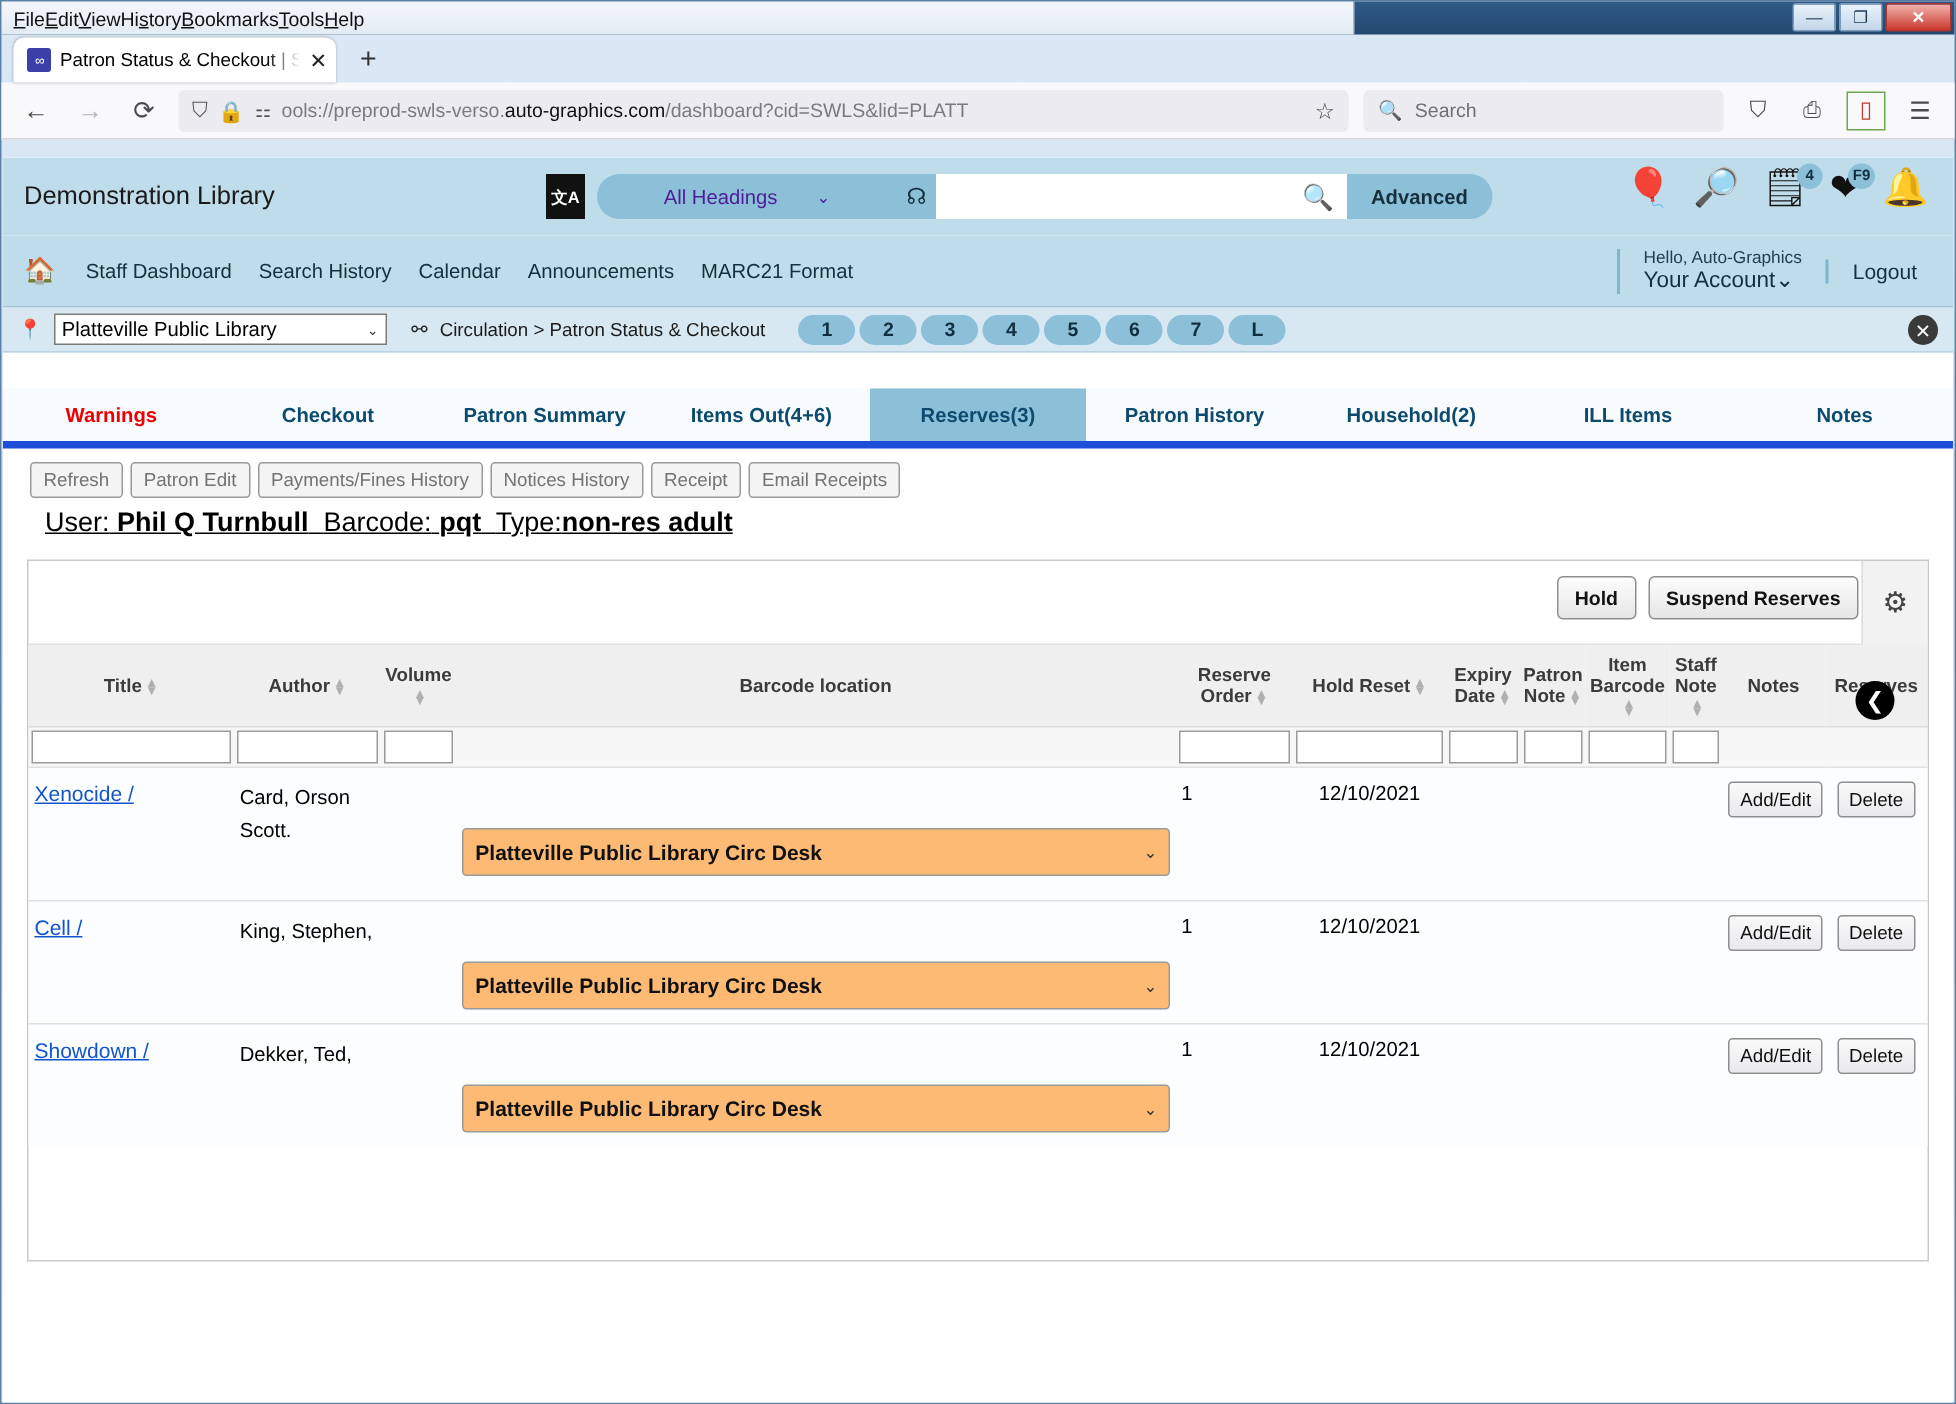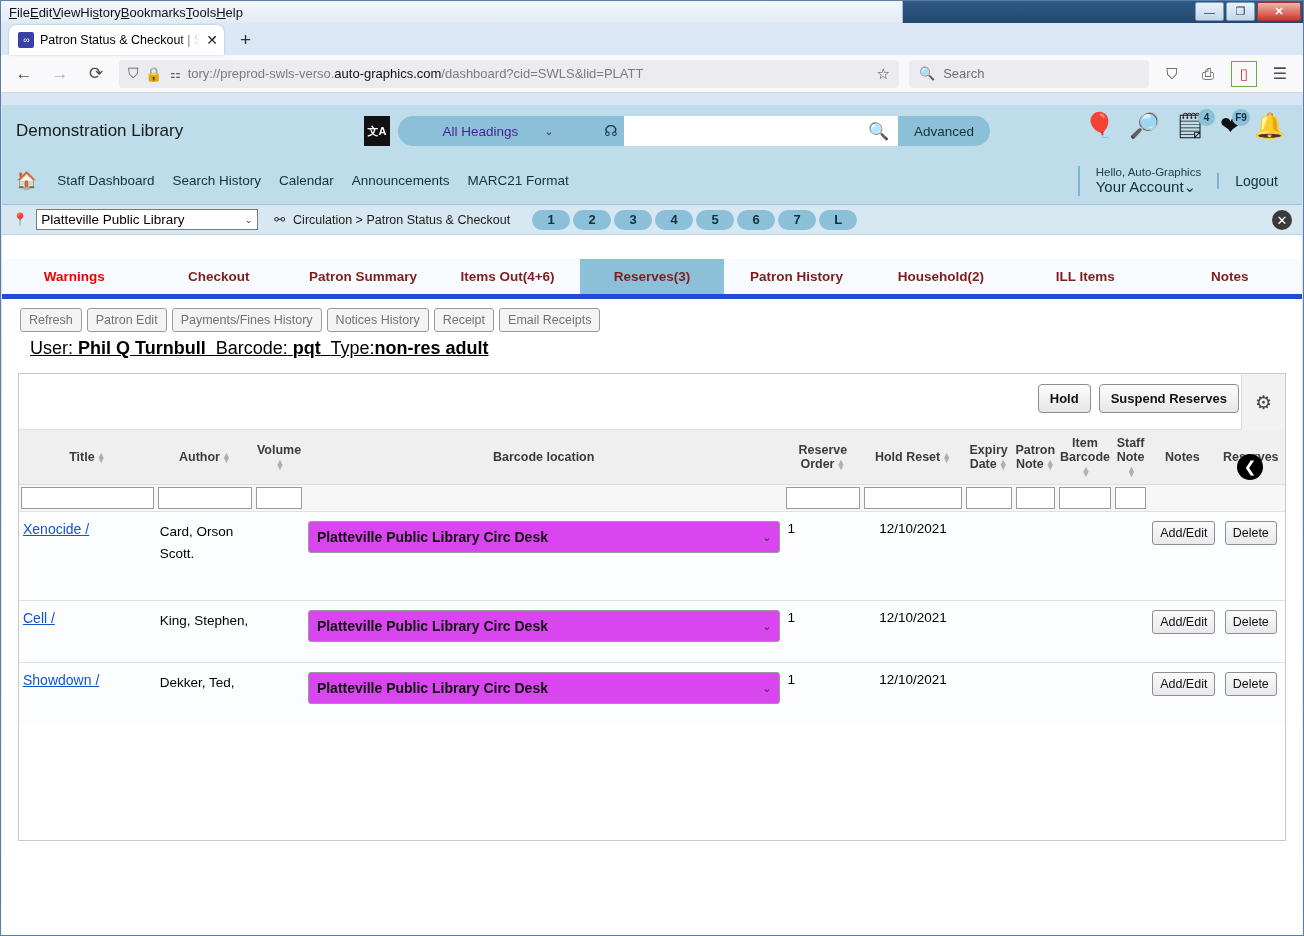--- a/index.html
+++ b/index.html
@@ -79,21 +79,21 @@
       border:2px solid #111; }
   .headsel { width:200px; height:30px; background:#8cc0d8; border-radius:15px 0 0 15px;
       display:flex; align-items:center; justify-content:center; gap:26px;
       font-size:13.5px; color:#4c1d95; padding:0 12px; position:relative; }
   .dbicon { width:26px; height:30px; background:#8cc0d8; display:flex;
       align-items:center; justify-content:center; font-size:15px; color:#13313f; }
   .searchinput { width:236px; height:30px; background:#fff; border:none; }
   .magbtn { width:38px; height:30px; background:#fff; display:flex;
       align-items:center; justify-content:center; color:#1f6b8e; font-size:17px; }
   .advbtn { height:30px; background:#8cc0d8; border-radius:0 15px 15px 0;
-      display:flex; align-items:center; padding:0 16px; font-size:13.5px; color:#17303d; }
+      display:flex; align-items:center; padding:0 16px; font-size:13.5px; color:#17303d;font-weight:bold; }
   .headicons { position:absolute; right:16px; top:8px; display:flex; align-items:flex-start; gap:14px; }
   .hicon { position:relative; font-size:25px; line-height:1; color:#111; }
   .badge { position:absolute; top:-4px; right:-9px; min-width:17px; height:17px;
       background:#8cc0d8; border-radius:50%; font-size:10px; font-weight:bold;
       color:#11303f; display:flex; align-items:center; justify-content:center; padding:0 3px;
       font-family:"Liberation Sans", sans-serif; }
 
   
   .appnav { background:#bedce9; height:48px; display:flex; align-items:center;
       padding:0 14px; gap:18px; position:relative; border-bottom:1px solid #9fc6d8;}
@@ -119,21 +119,21 @@
       display:flex; align-items:center; justify-content:center;
       font-size:13px; font-weight:bold; color:#11303f; }
   .closecircle { position:absolute; right:10px; top:5px; width:20px; height:20px;
       border-radius:50%; background:#3a3a3a; color:#fff; font-size:13px;
       display:flex; align-items:center; justify-content:center; }
 
   
   .modtabs { display:flex; background:#f8fbfd; height:40px;
       border-bottom:5px solid #1d4ed8;margin-top:24px; }
   .modtab { flex:1; display:flex; align-items:center; justify-content:center;
-      font-size:13.5px; font-weight:bold; color:#7f1d1d; }
+      font-size:13.5px; font-weight:bold; color:#0c4a6e; }
   .modtab.warn { color:#ef0000; }
   .modtab.active { background:#8cc0d8; }
 
   
   .actionbar { padding:9px 0 0 18px; display:flex; gap:5px; }
   .abtn { border:1px solid #9a9a9a; border-radius:3px; background:#f4f4f4;
       font-size:12.5px; padding:4px 8px; color:#737373; font-family:"Liberation Sans", sans-serif; }
   .patronline { padding:6px 0 0 28px; font-size:18px;text-decoration:underline; }
   .patronline b { font-weight:bold; }
 
@@ -157,22 +157,22 @@
   .sorter i { display:block; font-style:normal; }
   tr.filterrow td { padding:2px 2px; background:#f7f7f7; border-top:1px solid #ddd;}
   tr.filterrow input { width:100%; height:22px; border:1px solid #9a9a9a;
       background:#fff; font-size:12px; }
   tbody td { font-size:13.5px; padding:9px 4px; border-top:1px solid #e0e0e0;
       vertical-align:top; }
   tbody tr { background:#fcfdff; }
   td.titlecell a { color:#1155cc; text-decoration:underline; font-size:14px; }
   td.author { font-size:13.5px; line-height:1.62; }
   .pickupsel { width:100%; height:32px; border:1px solid #9a9a9a; border-radius:3px;
-      background:#d946ef; font-size:14px; font-weight:bold; display:flex;
-      align-items:center; padding:0 8px; position:relative; color:#111; }
+      background:#fdba74; font-size:14px; font-weight:bold; display:flex;
+      align-items:center; padding:0 8px; position:relative; color:#111;margin-top:31px; }
   .pickupsel .caret { position:absolute; right:7px; font-size:11px; font-weight:normal; color:#333; }
   .smallbtn { border:1px solid #8e8e8e; border-radius:3px;
       background:linear-gradient(#fafafa,#e9e9ed); font-size:12.5px;
       padding:4px 7px; color:#111; font-family:"Liberation Sans", sans-serif; }
   .backcircle { position:absolute; width:26px; height:26px; border-radius:50%;
       background:#000; color:#fff; display:flex; align-items:center; justify-content:center;
       font-size:15px; right:22px; top:80px; }
   .center { text-align:center; }
 </style>
 </head>
@@ -207,21 +207,21 @@
   </div>
 
   <div class="navbar">
     <span class="navicon">←</span>
     <span class="navicon dim">→</span>
     <span class="navicon">⟳</span>
     <div class="urlbar">
       <span style="font-size:14px;color:#555;">⛉</span>
       <span style="font-size:14px;color:#555;">🔒</span>
       <span style="font-size:12px;color:#555;">⚏</span>
-      <span class="utext"><span>tory://preprod-swls-verso.</span><b>auto-graphics.com</b><span>/dashboard?cid=SWLS&amp;lid=PLATT</span></span>
+      <span class="utext"><span>ools://preprod-swls-verso.</span><b>auto-graphics.com</b><span>/dashboard?cid=SWLS&amp;lid=PLATT</span></span>
       <span style="font-size:15px;color:#444;">☆</span>
     </div>
     <div class="searchbar">
       <span>🔍</span>
       <span>Search</span>
     </div>
     <span class="navicon" style="font-size:15px;">⛉</span>
     <span class="navicon" style="font-size:15px;">⎙</span>
     <span class="navicon" style="font-size:15px;color:#c0392b;border:1px solid #6aa84f;line-height:1;">▯</span>
     <span class="navicon" style="font-size:16px;">☰</span>

